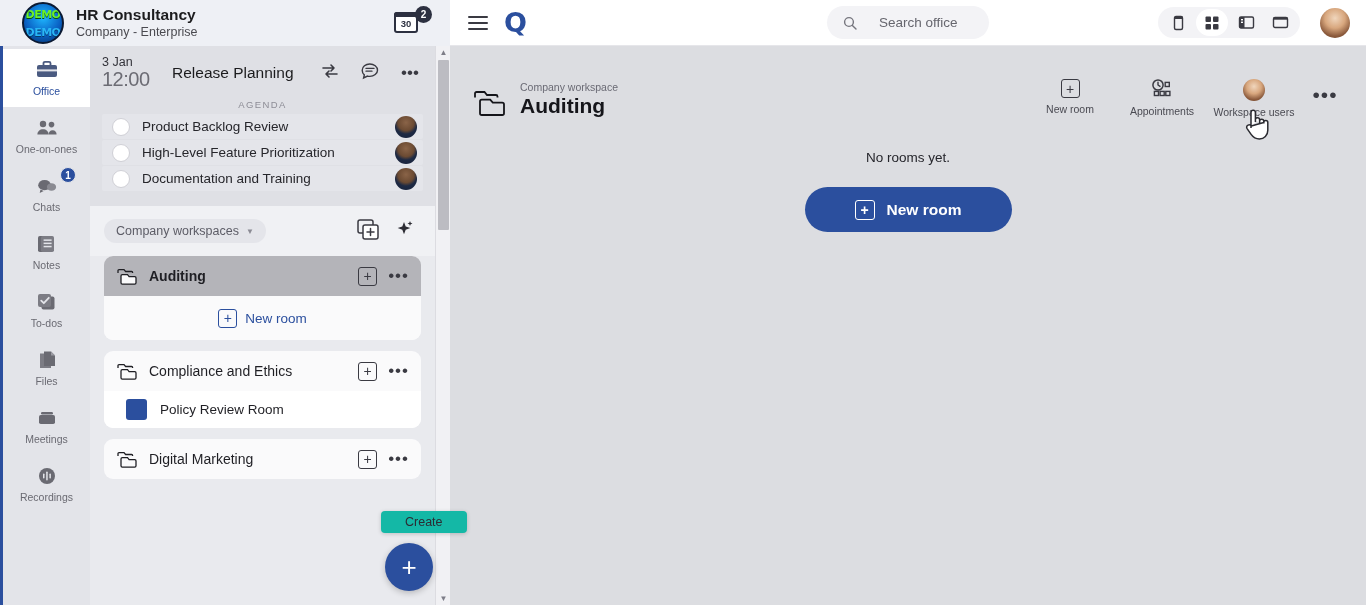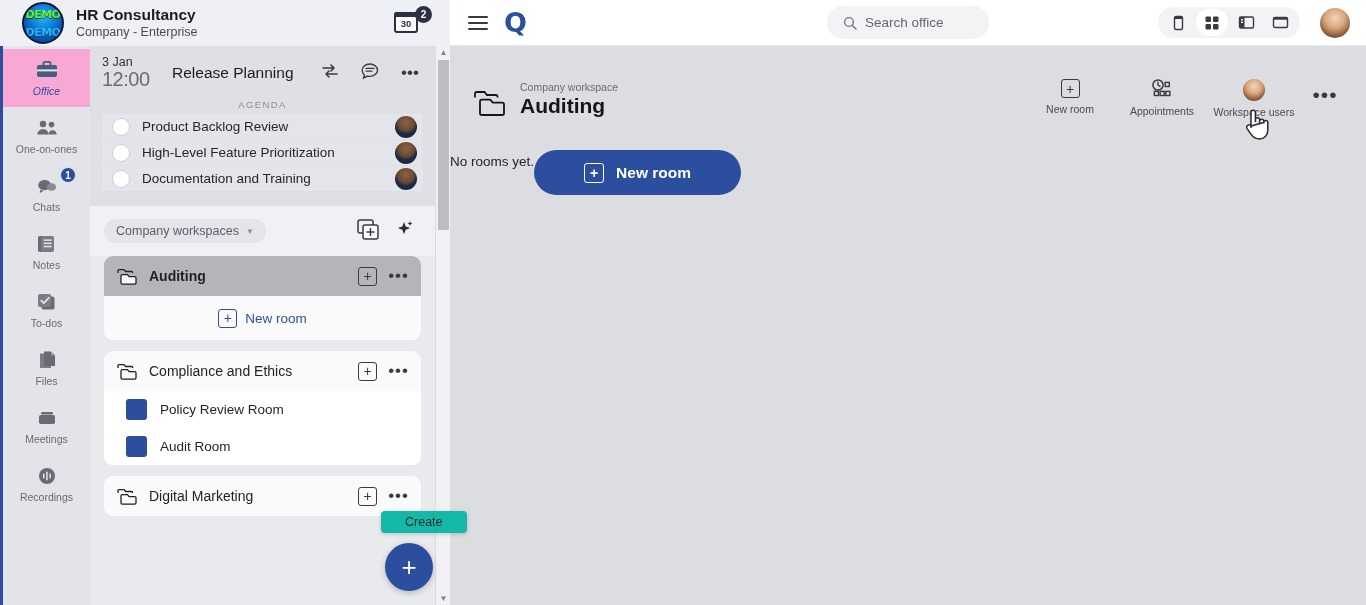--- a/index.html
+++ b/index.html
@@ -62,21 +62,21 @@
   
   .rail {
     position: absolute; left: 0; top: 46px; width: 90px; height: 559px;
     background: #e3e4e9; border-left: 3px solid #2b4f9e;
     padding-top: 3px;
   }
   .rail-item {
     height: 58px; display: flex; flex-direction: column; align-items: center;
     justify-content: center; gap: 4px; position: relative; cursor: pointer;
   }
-  .rail-item.active { background: #f9a8d4; font-style: italic; }
+  .rail-item.active { background: #ffffff; }
   .rail-item.active .rail-label { color: #2b4f9e; }
   .rail-label { font-size: 10.5px; color: #6a6a72; }
   .rail-ico { width: 24px; height: 22px; position: relative; }
   .rail-badge {
     position: absolute; top: 2px; right: 14px; width: 16px; height: 16px;
     border-radius: 50%; background: #2b4f9e; color: #fff; font-size: 10px;
     font-weight: 700; display: flex; align-items: center; justify-content: center;
     border: 1.5px solid #e3e4e9;
   }
 
@@ -194,21 +194,21 @@
   .hamburger span {
     display: block; height: 2px; background: #3a3a42; margin: 4px 0; border-radius: 1px;
   }
   .q-logo {
     margin-left: 16px; font-size: 27px; font-weight: 700; color: #2b4f9e;
     font-family: "DejaVu Sans", sans-serif; line-height: 1;
   }
   .search-pill {
     position: absolute; left: 50%; transform: translateX(-50%);
     width: 162px; height: 33px; border-radius: 17px; background: #f3f3f6;
-    display: flex; align-items: center; gap: 8px; padding: 0 16px; cursor: text;
+    display: flex; align-items: center; gap: 22px; padding: 0 16px; cursor: text;
   }
   .search-txt { font-size: 13.5px; color: #66666e; }
   .view-group {
     position: absolute; right: 66px; display: flex; align-items: center;
     background: #f3f3f6; border-radius: 17px; height: 31px; padding: 0 4px; gap: 2px;
   }
   .view-btn {
     width: 32px; height: 27px; border-radius: 14px;
     display: flex; align-items: center; justify-content: center; cursor: pointer;
   }
@@ -234,21 +234,21 @@
   .head-dots { width: 50px; text-align: center; font-size: 21px; color: #3a3a42;
     letter-spacing: 1px; cursor: pointer; margin-top: 4px; }
   .ws-user-av {
     width: 22px; height: 22px; border-radius: 50%;
     background: radial-gradient(circle at 50% 34%, #f0d6bd 0%, #d8a77e 40%, #8b5a3c 72%, #6b4228 100%);
   }
   .hand-cursor { position: absolute; left: 1241px; top: 106px; z-index: 40; }
 
   .empty-area {
     position: absolute; left: 0; right: 0; top: 150px;
-    display: flex; flex-direction: row; align-items: center;
+    display: flex; flex-direction: column; align-items: center;
   }
   .empty-msg { font-size: 13.5px; color: #25252b; margin-bottom: 22px; }
   .big-btn {
     width: 207px; height: 45px; border-radius: 23px; background: #2b4f9e;
     color: #fff; display: flex; align-items: center; justify-content: center; gap: 12px;
     font-size: 15.5px; font-weight: 700; cursor: pointer;
   }
   .big-btn .plus-box { border-color: #fff; color: #fff; width: 20px; height: 20px; }
 </style>
 </head>
@@ -430,24 +430,20 @@
                 </svg></span>
               <span class="ws-name">Compliance and Ethics</span>
               <span class="plus-box">+</span>
               <span class="dots">•••</span>
             </div>
             <div class="ws-body">
               <div class="room-row">
                 <div class="room-sq"></div>
                 <div class="room-name">Policy Review Room</div>
               </div>
-              <div class="room-row">
-                <div class="room-sq"></div>
-                <div class="room-name">Audit Room</div>
-              </div>
             </div>
           </div>
           <div class="ws-group">
             <div class="ws-head">
               <span class="ws-folder"><svg width="22" height="17" viewBox="0 0 22 17">
                   <path d="M2 5V2.6A1 1 0 013 1.6h5l1.6 1.9h6A1 1 0 0116.6 4.5V5" fill="none" stroke="#1f1f24" stroke-width="1.3"></path>
                   <path d="M5 8A1.3 1.3 0 016.3 6.7h5.2l1.6 1.9h5.7A1.3 1.3 0 0120 9.9v4.9a1.3 1.3 0 01-1.3 1.3H6.3A1.3 1.3 0 015 14.8z" fill="#fafafb" stroke="#1f1f24" stroke-width="1.3"></path>
                 </svg></span>
               <span class="ws-name">Digital Marketing</span>
               <span class="plus-box">+</span>

